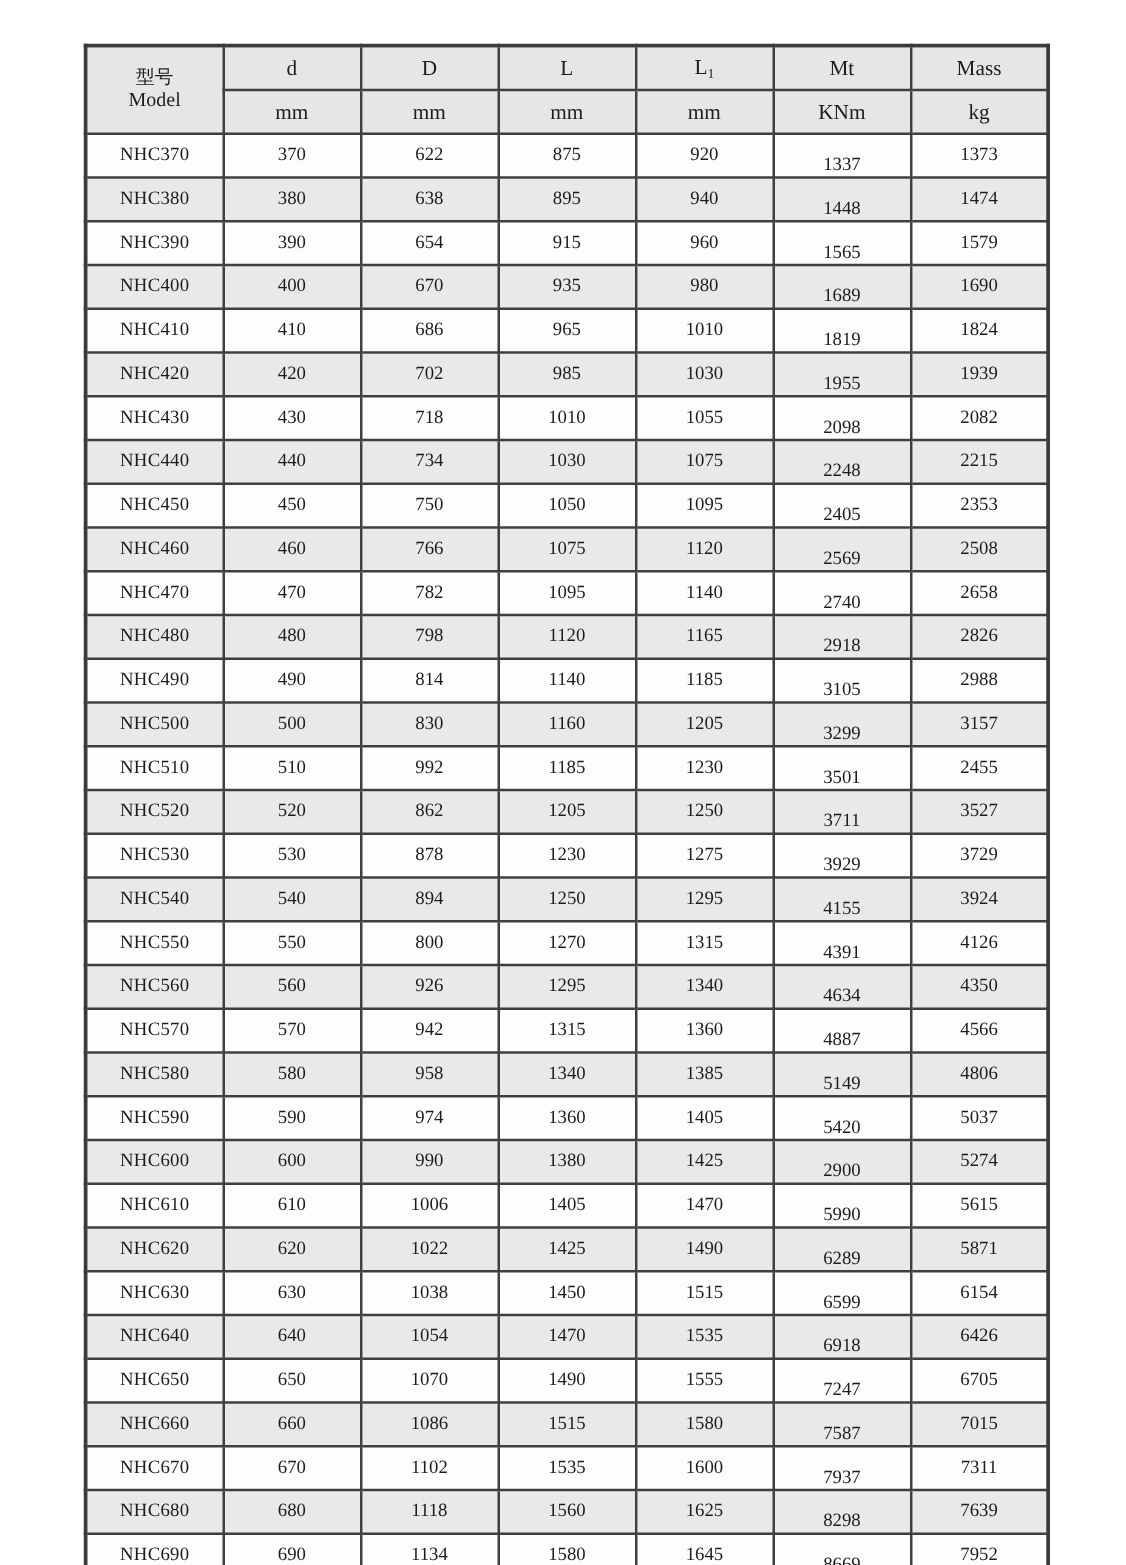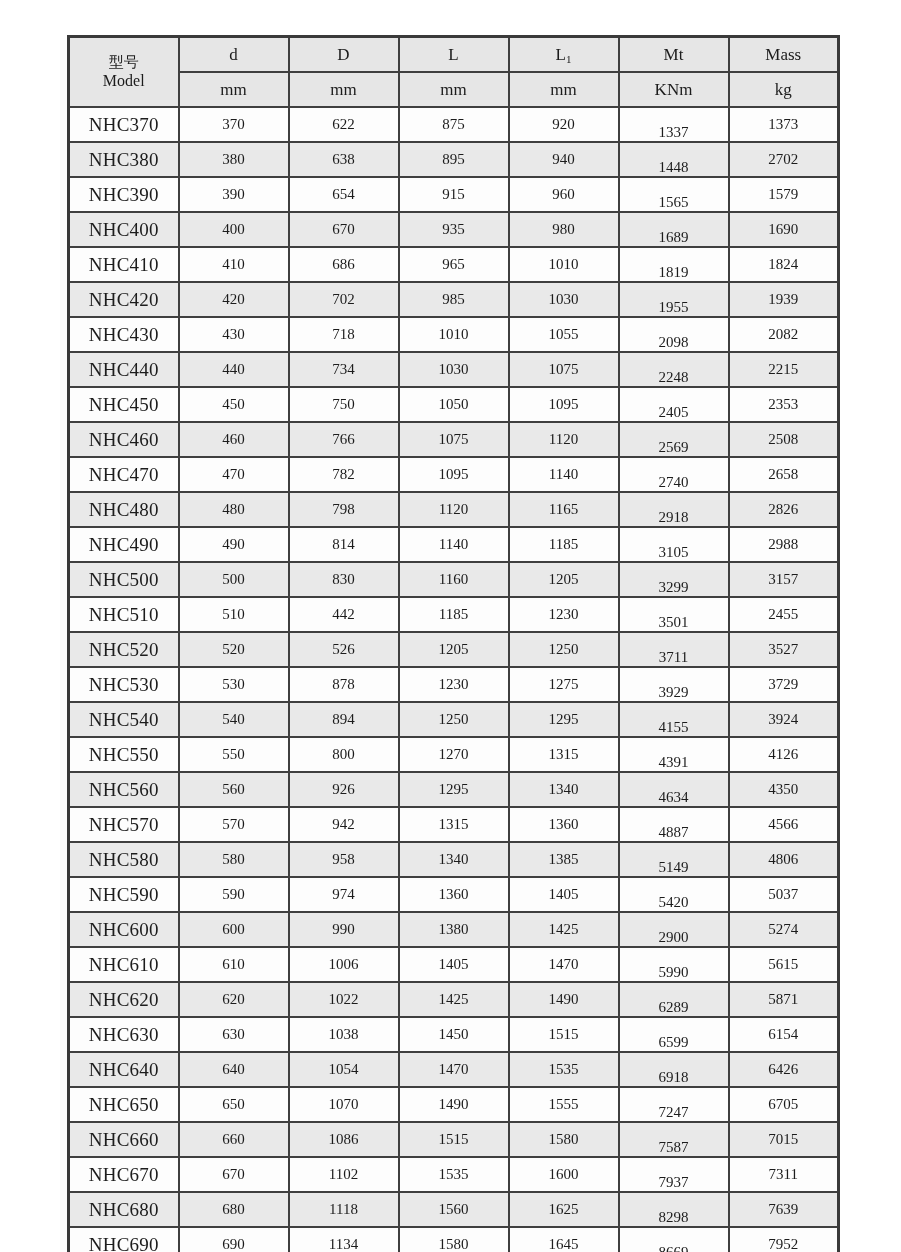--- a/index.html
+++ b/index.html
@@ -43,21 +43,21 @@
     margin-top: 24px;
   }
   th.model-head .cn { font-size: 15px; }
   sub.l1sub { font-size: 11px; vertical-align: -3px; }
   tbody td {
     height: 33px;
     font-size: 15px;
     background: #fdfdfd;
   }
   tbody tr.alt td { background: #e9e9e9; }
-  tbody td.model-cell { font-size: 19px; letter-spacing: 0.2px; }
+  tbody td.model-cell { font-size: 15px; letter-spacing: 0.2px; }
   tbody td.mt-cell {
     vertical-align: bottom;
   }
   tbody td.mt-cell .low {
     display: block;
     padding-bottom: 1px;
     line-height: 1;
   }
 </style>
 </head>
@@ -101,21 +101,21 @@
         </tr>
         <tr class="alt">
           <td class="model-cell">NHC380</td>
           <td>380</td>
           <td>638</td>
           <td>895</td>
           <td>940</td>
           <td class="mt-cell">
             <span class="low">1448</span>
           </td>
-          <td>2702</td>
+          <td>1474</td>
         </tr>
         <tr>
           <td class="model-cell">NHC390</td>
           <td>390</td>
           <td>654</td>
           <td>915</td>
           <td>960</td>
           <td class="mt-cell">
             <span class="low">1565</span>
           </td>
@@ -238,32 +238,32 @@
           <td>1160</td>
           <td>1205</td>
           <td class="mt-cell">
             <span class="low">3299</span>
           </td>
           <td>3157</td>
         </tr>
         <tr>
           <td class="model-cell">NHC510</td>
           <td>510</td>
-          <td>442</td>
+          <td>992</td>
           <td>1185</td>
           <td>1230</td>
           <td class="mt-cell">
             <span class="low">3501</span>
           </td>
           <td>2455</td>
         </tr>
         <tr class="alt">
           <td class="model-cell">NHC520</td>
           <td>520</td>
-          <td>526</td>
+          <td>862</td>
           <td>1205</td>
           <td>1250</td>
           <td class="mt-cell">
             <span class="low">3711</span>
           </td>
           <td>3527</td>
         </tr>
         <tr>
           <td class="model-cell">NHC530</td>
           <td>530</td>

